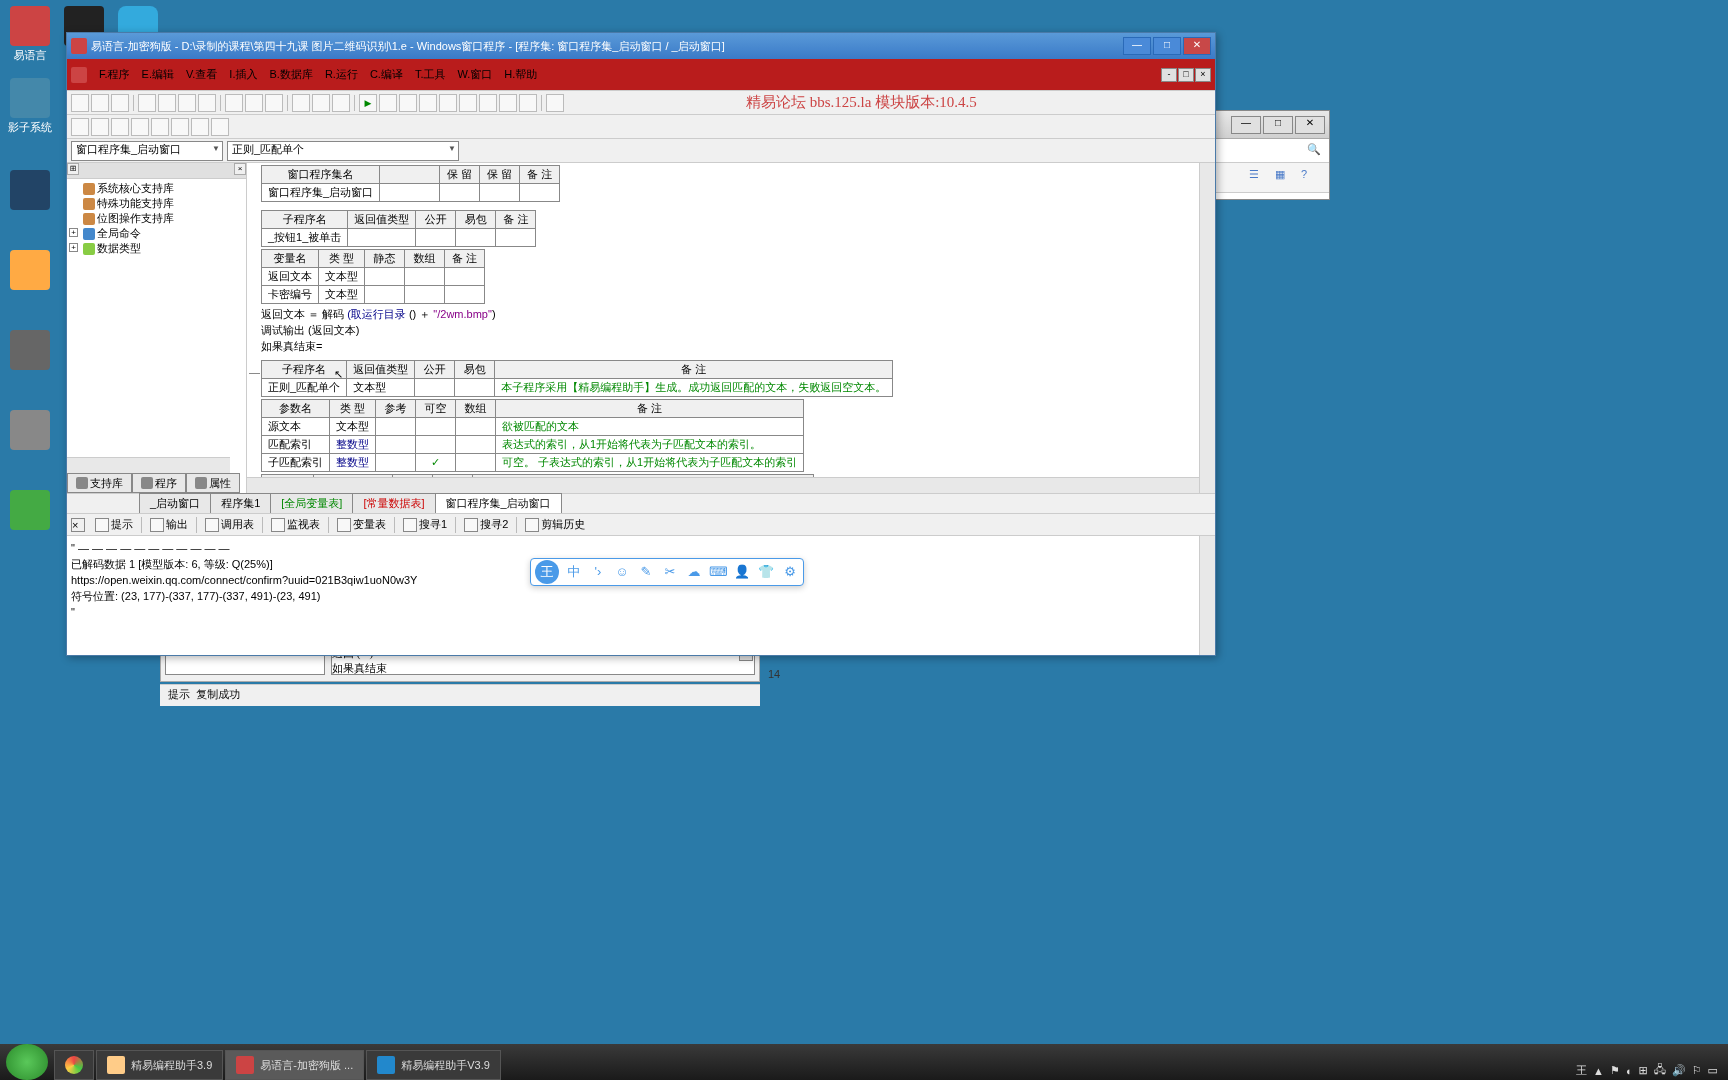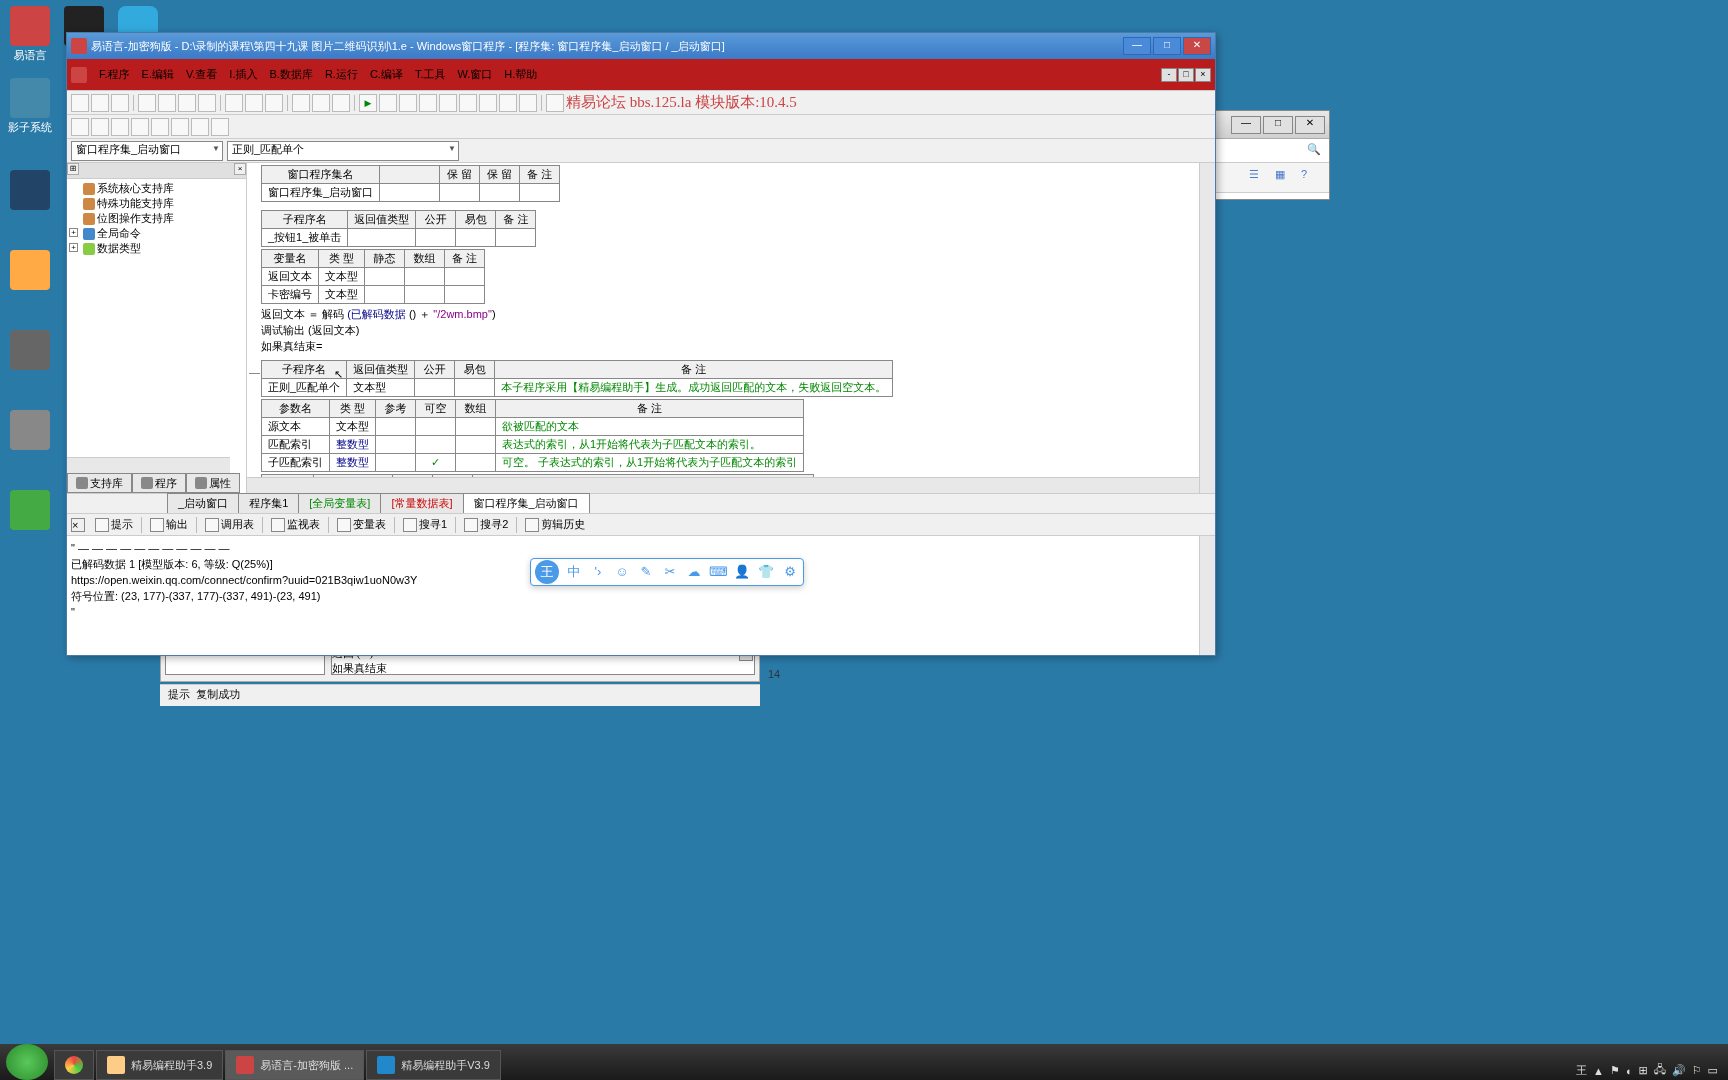--- a/index.html
+++ b/index.html
@@ -13,40 +13,40 @@
 .winbtns{display:flex;gap:2px}
 .winbtn{width:28px;height:18px;background:#4a8ad8;border:1px solid #2a6ab8;color:#fff;text-align:center;line-height:14px;font-size:10px}
 .winbtn.close{background:#c84848}
 .menubar{height:32px;background:#b91c1c;display:flex;align-items:center;padding:0 4px;border-bottom:1px solid #ccc}
 .menubar span{padding:2px 6px;cursor:pointer}
 .mdibtns{margin-left:auto;display:flex;gap:1px}
 .mdibtns div{width:16px;height:14px;border:1px solid #888;background:#e0e0e0;font-size:9px;text-align:center}
 .toolbar{height:24px;background:#f0f0f0;display:flex;align-items:center;padding:0 4px;gap:2px;border-bottom:1px solid #ccc}
 .tbtn{width:18px;height:18px;border:1px solid #bbb;background:#f8f8f8}
 .tsep{width:1px;height:16px;background:#bbb;margin:0 2px}
-.banner{color:#c44;font-size:15px;font-family:"SimSun"}
+.banner{color:#c44;font-size:15px;margin-left:180px;font-family:"SimSun"}
 .combobar{height:24px;background:#f0f0f0;display:flex;align-items:center;padding:0 4px;gap:4px;border-bottom:1px solid #ccc}
 .combo{height:20px;border:1px solid #888;background:#fff;padding:0 18px 0 4px;position:relative}
 .combo::after{content:"▼";position:absolute;right:2px;top:2px;font-size:8px;color:#555}
 .main-split{display:flex;height:330px}
 .sidebar{width:180px;border-right:1px solid #ccc;background:#fff;position:relative}
 .sidebar-hdr{height:16px;background:#e0e0e0;border-bottom:1px solid #ccc;display:flex}
 .sidebar-hdr div{border:1px solid #aaa;width:12px;height:12px;font-size:8px;text-align:center;background:#f0f0f0}
 .tree{padding:2px;font-size:11px;line-height:15px;font-family:"SimSun"}
 .tree .node{padding-left:14px;position:relative}
 .tree .exp{position:absolute;left:0;top:2px;width:9px;height:9px;border:1px solid #888;font-size:8px;line-height:7px;text-align:center}
 .tree .ico2{display:inline-block;width:12px;height:12px;background:#c84;margin-right:2px;vertical-align:middle;border-radius:2px}
 .editor{flex:1;background:#fff;overflow:auto;position:relative;font-family:"SimSun";font-size:12px}
 .etable{border-collapse:collapse;margin:2px 0 2px 14px}
 .etable td,.etable th{border:1px solid #888;padding:1px 6px;background:#f0f0f0;font-weight:normal;font-size:11px;min-width:40px;height:16px}
 .etable .wht{background:#fff}
 .codeline{padding-left:14px;line-height:16px}
 .codeline .kw{color:#008}
 .codeline .str{color:#808}
-.tabstrip{height:20px;background:#f0f0f0;border-top:1px solid #ccc;display:flex;align-items:end;padding-left:100px}
+.tabstrip{height:20px;background:#f0f0f0;border-top:1px solid #ccc;display:flex;align-items:end;padding-left:72px}
 .tab{padding:2px 10px;border:1px solid #888;border-bottom:none;background:#e8e8e8;margin-right:-1px;font-size:11px}
 .tab.act{background:#fff}
 .tab.grn{color:#080}
 .tab.red{color:#c00}
 .lefttabs{position:absolute;left:0;bottom:0;height:20px;display:flex}
 .lefttabs .lt{padding:2px 8px;border:1px solid #888;background:#e8e8e8;font-size:11px;display:flex;align-items:center;gap:2px}
 .lefttabs .lti{width:12px;height:12px;background:#888;border-radius:2px}
 .debugbar{height:22px;background:#f0f0f0;border-top:1px solid #ccc;display:flex;align-items:center;padding:0 4px}
 .debugbar .db{padding:2px 6px;display:flex;align-items:center;gap:2px;font-size:11px}
 .debugbar .dbi{width:14px;height:14px;border:1px solid #888;background:#f8f8f8}
@@ -292,21 +292,21 @@
       <tr>
               <td class="wht">卡密编号</td>
               <td class="wht">文本型</td>
               <td class="wht"></td>
               <td class="wht"></td>
               <td class="wht"></td>
             </tr>
           </tbody>
         </table>
 
-      <div class="codeline"><span>返回文本 ＝ 解码 </span><span class="kw">(已解码数据</span><span> () ＋ </span><span class="str">"/2wm.bmp"</span><span>)</span></div>
+      <div class="codeline"><span>返回文本 ＝ 解码 </span><span class="kw">(取运行目录</span><span> () ＋ </span><span class="str">"/2wm.bmp"</span><span>)</span></div>
       <div class="codeline" style="position:relative"><span>调试输出 (返回文本)</span></div>
       <div class="codeline">如果真结束=</div>
 
       <div style="position:relative">
 
       <span style="position:absolute;left:2px;top:6px;color:#666">—</span>
       <table class="etable" style="margin-top:6px">
             <tbody>
               <tr>
                 <th>子程序名</th>

